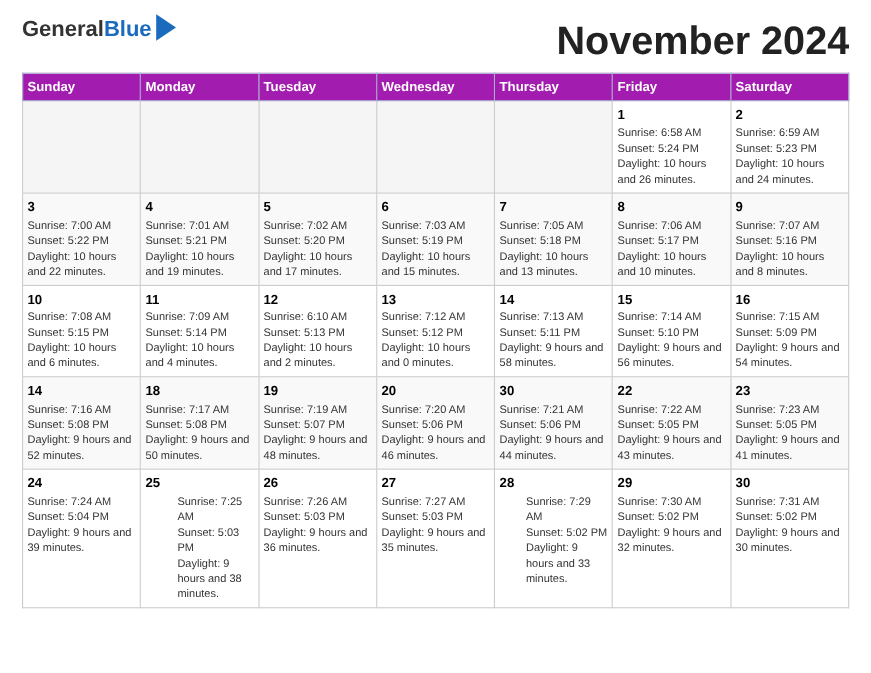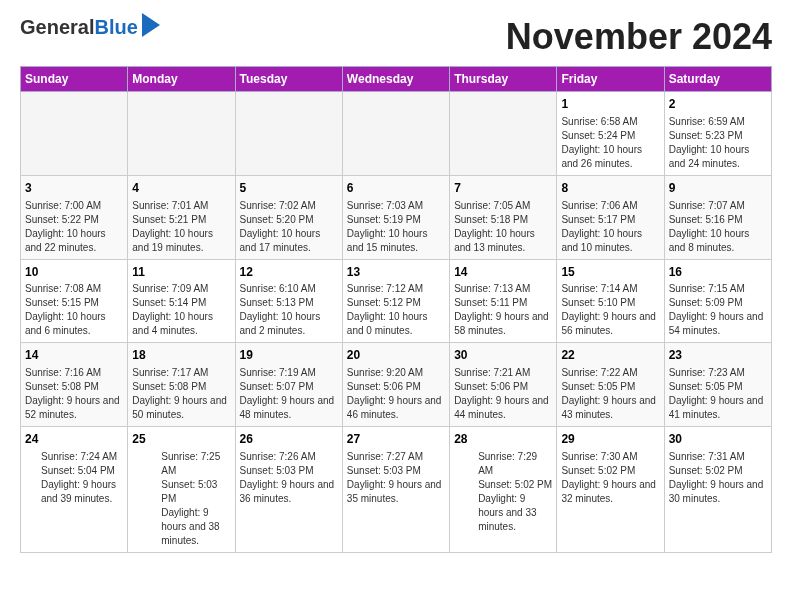--- a/index.html
+++ b/index.html
@@ -250,21 +250,21 @@
 Daylight: 9 hours and 50 minutes.</div>
           </td>
           <td>
             <span class="day-num">19</span>
             <div class="day-info" style="white-space: pre-wrap;">Sunrise: 7:19 AM
 Sunset: 5:07 PM
 Daylight: 9 hours and 48 minutes.</div>
           </td>
           <td>
             <span class="day-num">20</span>
-            <div class="day-info" style="white-space: pre-wrap;">Sunrise: 9:20 AM
+            <div class="day-info" style="white-space: pre-wrap;">Sunrise: 7:20 AM
 Sunset: 5:06 PM
 Daylight: 9 hours and 46 minutes.</div>
           </td>
           <td>
             <span class="day-num">30</span>
             <div class="day-info" style="white-space: pre-wrap;">Sunrise: 7:21 AM
 Sunset: 5:06 PM
 Daylight: 9 hours and 44 minutes.</div>
           </td>
           <td>
@@ -276,21 +276,21 @@
           <td>
             <span class="day-num">23</span>
             <div class="day-info" style="white-space: pre-wrap;">Sunrise: 7:23 AM
 Sunset: 5:05 PM
 Daylight: 9 hours and 41 minutes.</div>
           </td>
         </tr>
         <tr>
           <td>
             <span class="day-num">24</span>
-            <div class="day-info" style="white-space: pre-wrap; margin-left: 16px;">Sunrise: 7:24 AM
+            <div class="day-info" style="white-space: pre-wrap;">Sunrise: 7:24 AM
 Sunset: 5:04 PM
 Daylight: 9 hours and 39 minutes.</div>
           </td>
           <td>
             <span class="day-num">25</span>
             <div class="day-info" style="white-space: pre-wrap; margin-left: 29px;">Sunrise: 7:25 AM
 Sunset: 5:03 PM
 Daylight: 9 hours and 38 minutes.</div>
           </td>
           <td>

